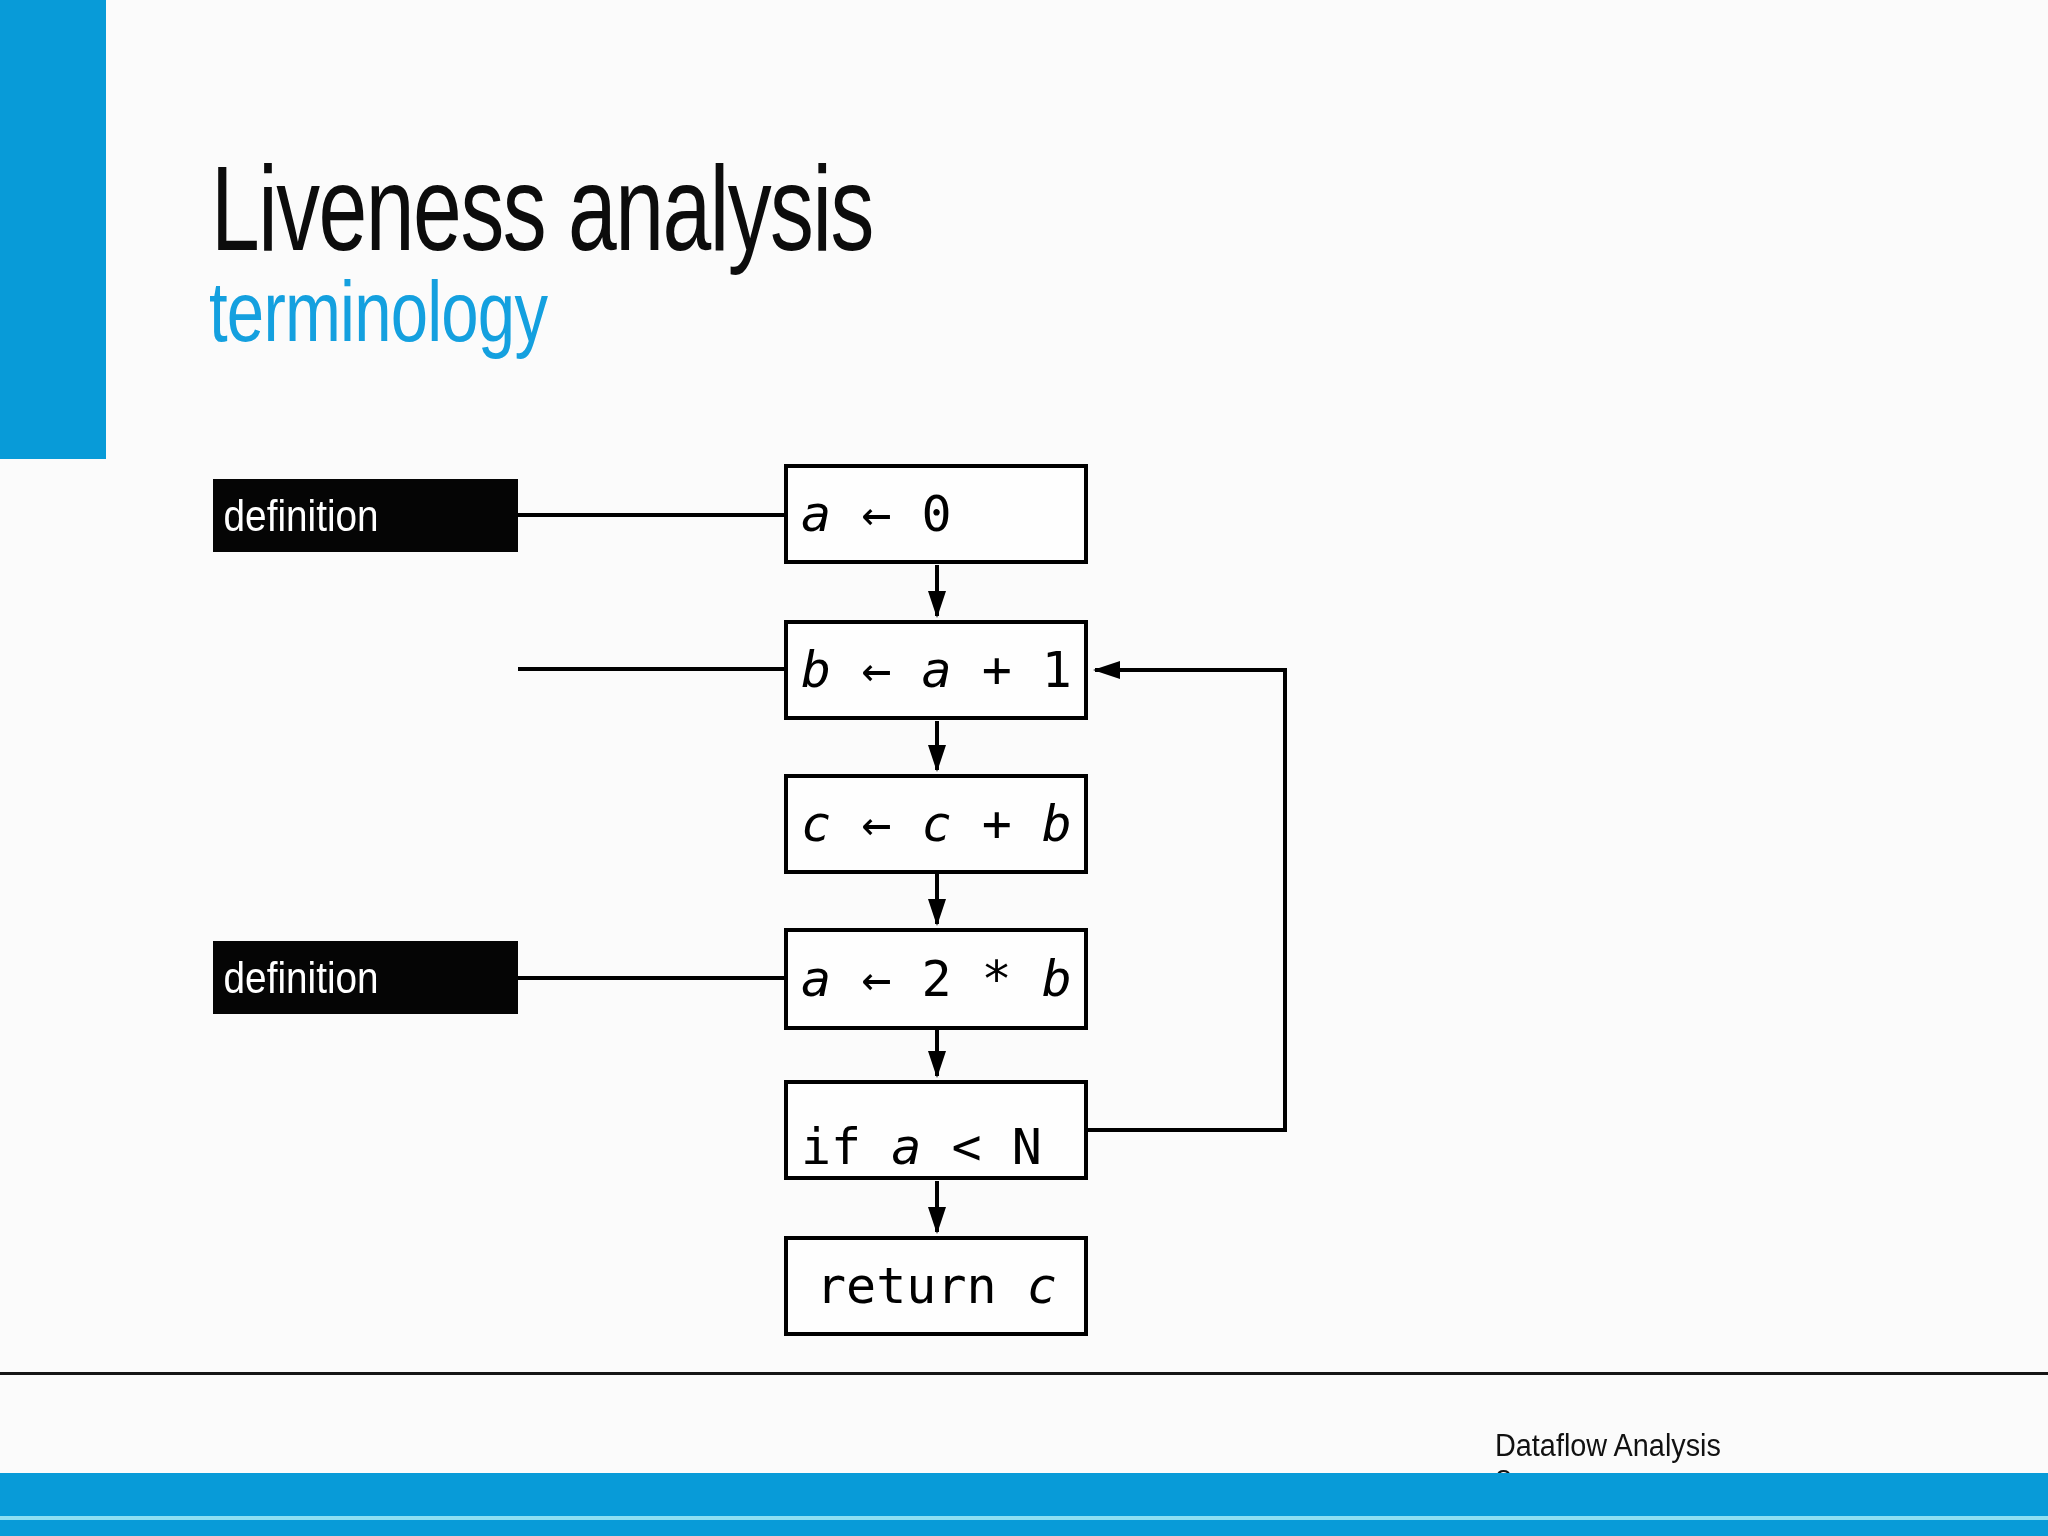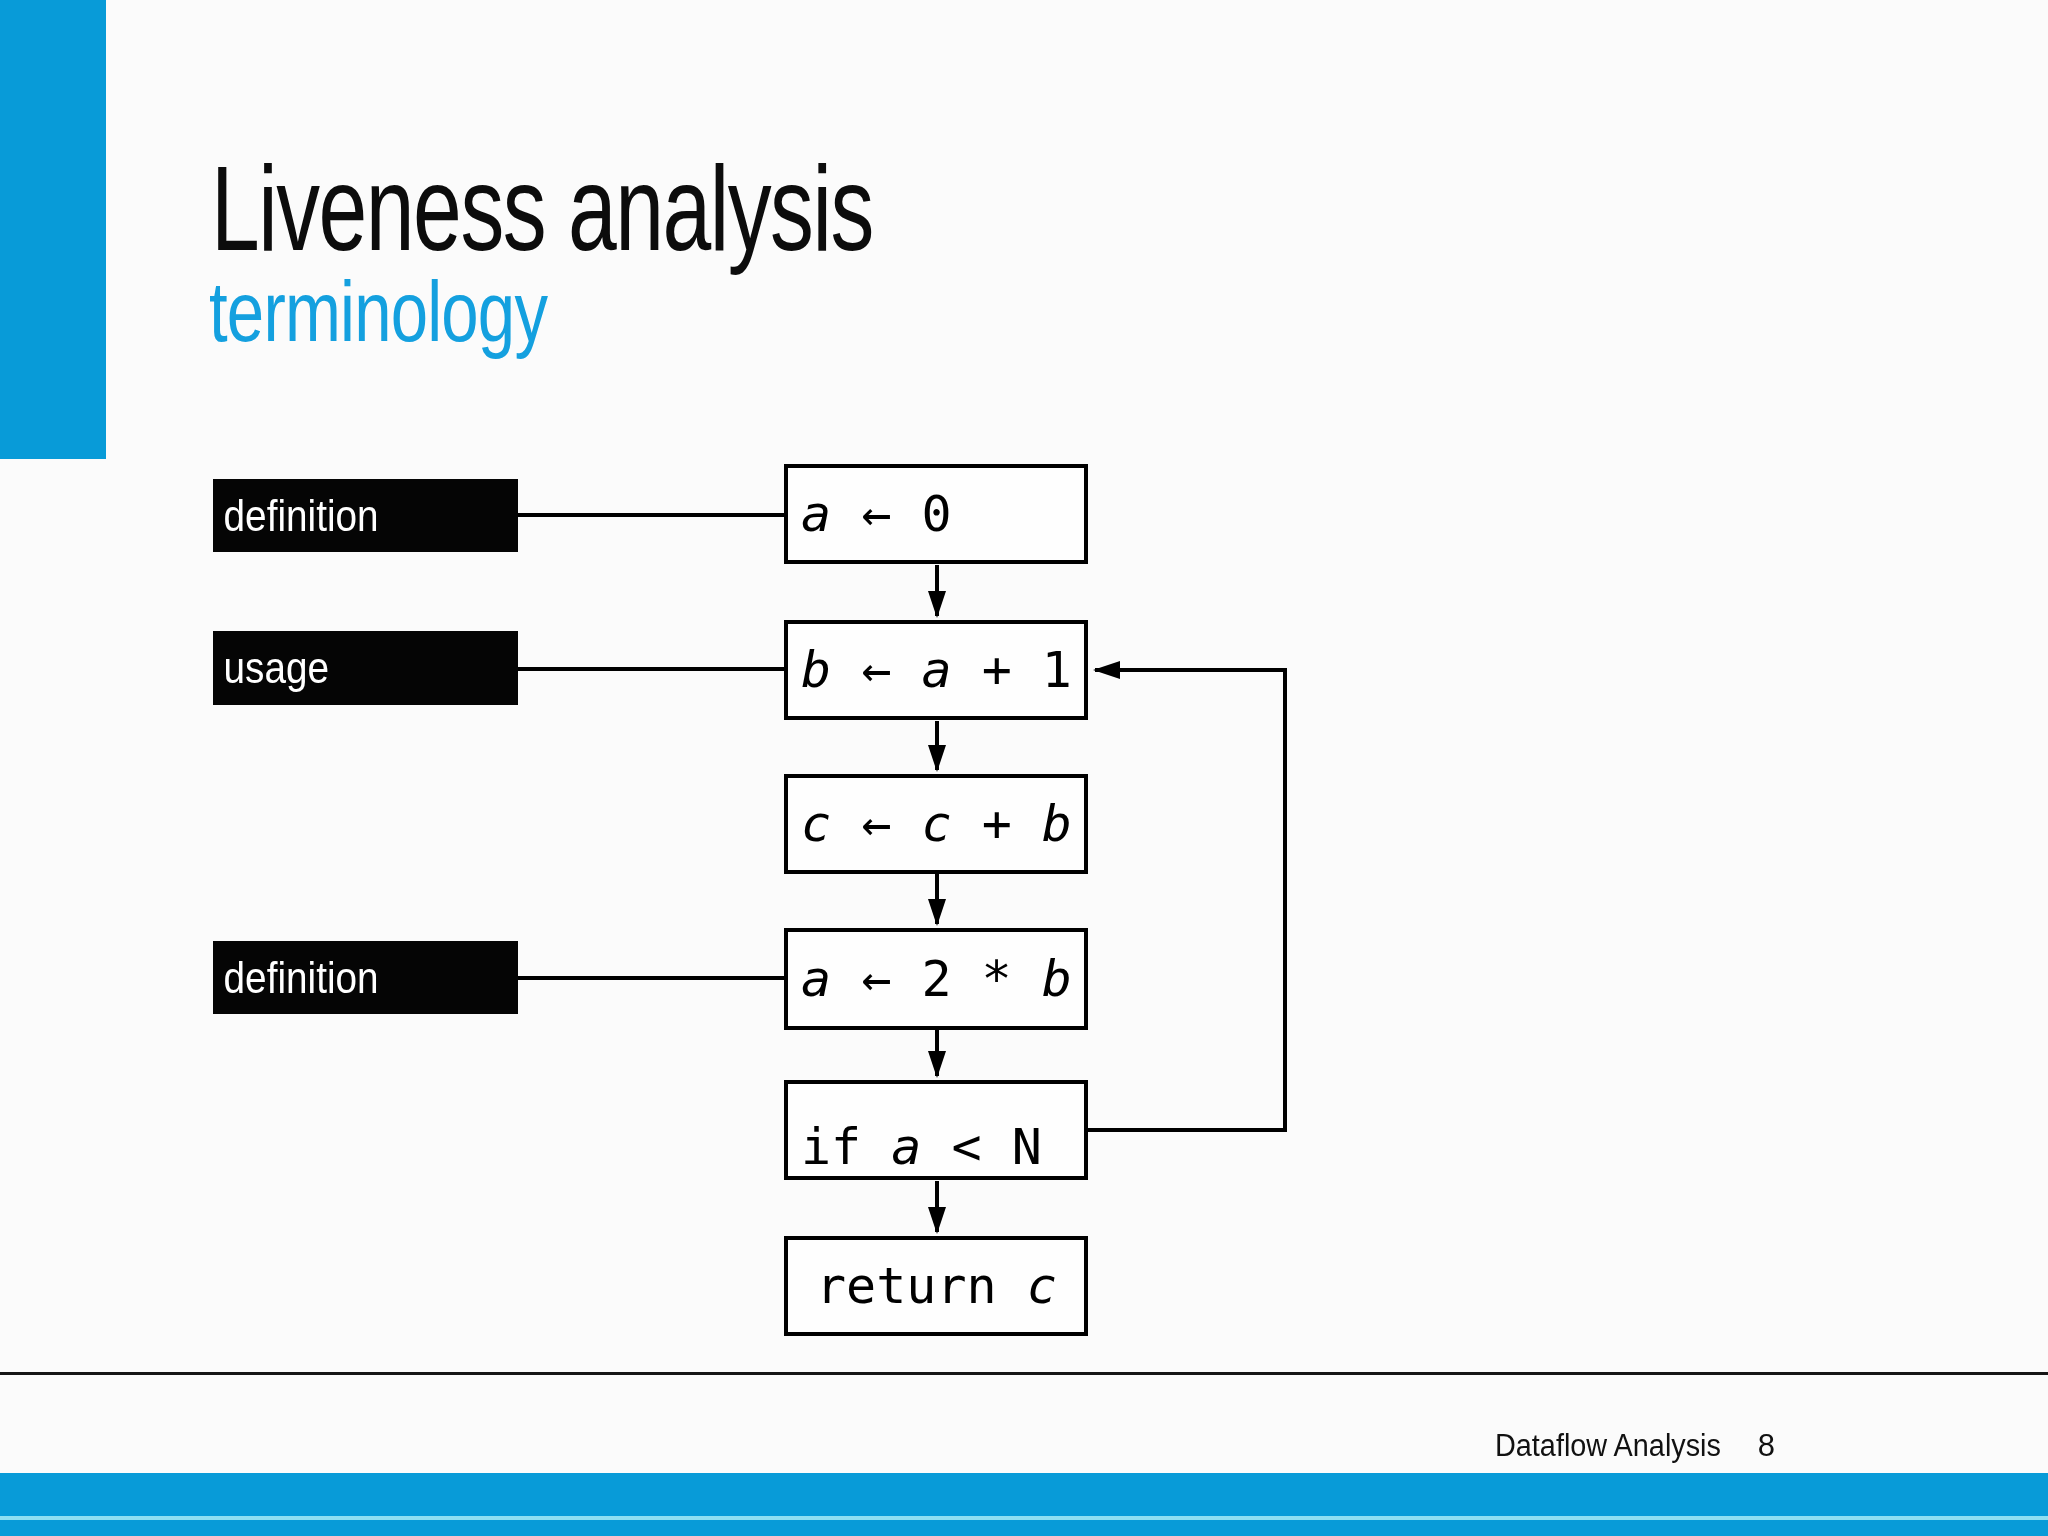--- a/index.html
+++ b/index.html
@@ -36,21 +36,21 @@
   }
   .flow-node .var{font-style:italic;}
   
   #footer-rule{position:absolute;left:0;top:1372px;width:2048px;height:3px;background:#161616;}
   #logo{position:absolute;left:128px;top:1383px;width:260px;height:80px;}
   #logo-text{position:absolute;left:0px;top:24px;font-size:56px;line-height:1;white-space:nowrap;letter-spacing:-1px;}
   #logo-text .tu{font-weight:700;color:#111;}
   #logo-text .delft{font-weight:400;color:#1a1a1a;}
   #footer-caption{
     position:absolute;top:1428px;left:1495px;width:280px;display:flex;justify-content:space-between;
-    font-size:31px;color:#111;
+    font-size:31px;color:#111;flex-direction:column;
   }
   #footer-caption .course{transform:scaleX(0.93);transform-origin:0 50%;white-space:nowrap;}
   
   #bottom-band{position:absolute;left:0;top:1473px;width:2048px;height:63px;}
   #bottom-band-stripe{position:absolute;left:0;top:43px;width:2048px;height:4px;}
 </style>
 </head>
 <body>
 
 <div id="stage">
@@ -76,23 +76,20 @@
           <path d="M1086,1122 L1285,1122 L1285,662 L1095,662" marker-end="url(#ah)"></path>
           <path d="M518,507 L786,507"></path>
           <path d="M518,661 L786,661"></path>
           <path d="M518,970 L786,970"></path>
         </g>
     </svg>
 
   <div class="label-box" style="left: 213px; top: 471px; width: 305px; height: 73px;">
         <span class="lbl">definition</span>
       </div>
-      <div class="label-box" style="left: 213px; top: 623px; width: 305px; height: 74px;">
-        <span class="lbl">usage</span>
-      </div>
       <div class="label-box" style="left: 213px; top: 933px; width: 305px; height: 73px;">
         <span class="lbl">definition</span>
       </div>
       <div class="flow-node" style="left: 784px; top: 456px; width: 304px; height: 100px;"><span class="var">a</span><span> ← 0</span></div>
       <div class="flow-node" style="left: 784px; top: 612px; width: 304px; height: 100px;"><span class="var">b</span><span> ← </span><span class="var">a</span><span> + 1</span></div>
       <div class="flow-node" style="left: 784px; top: 766px; width: 304px; height: 100px;"><span class="var">c</span><span> ← </span><span class="var">c</span><span> + </span><span class="var">b</span></div>
       <div class="flow-node" style="left: 784px; top: 920px; width: 304px; height: 102px;"><span class="var">a</span><span> ← 2 * </span><span class="var">b</span></div>
       <div class="flow-node" style="left: 784px; top: 1072px; width: 304px; height: 100px; align-items: flex-end;"><span>if </span><span class="var">a</span><span> &lt; N</span></div>
       <div class="flow-node" style="left: 784px; top: 1228px; width: 304px; height: 100px; padding-left: 28px;"><span>return </span><span class="var">c</span></div>
     </div>

